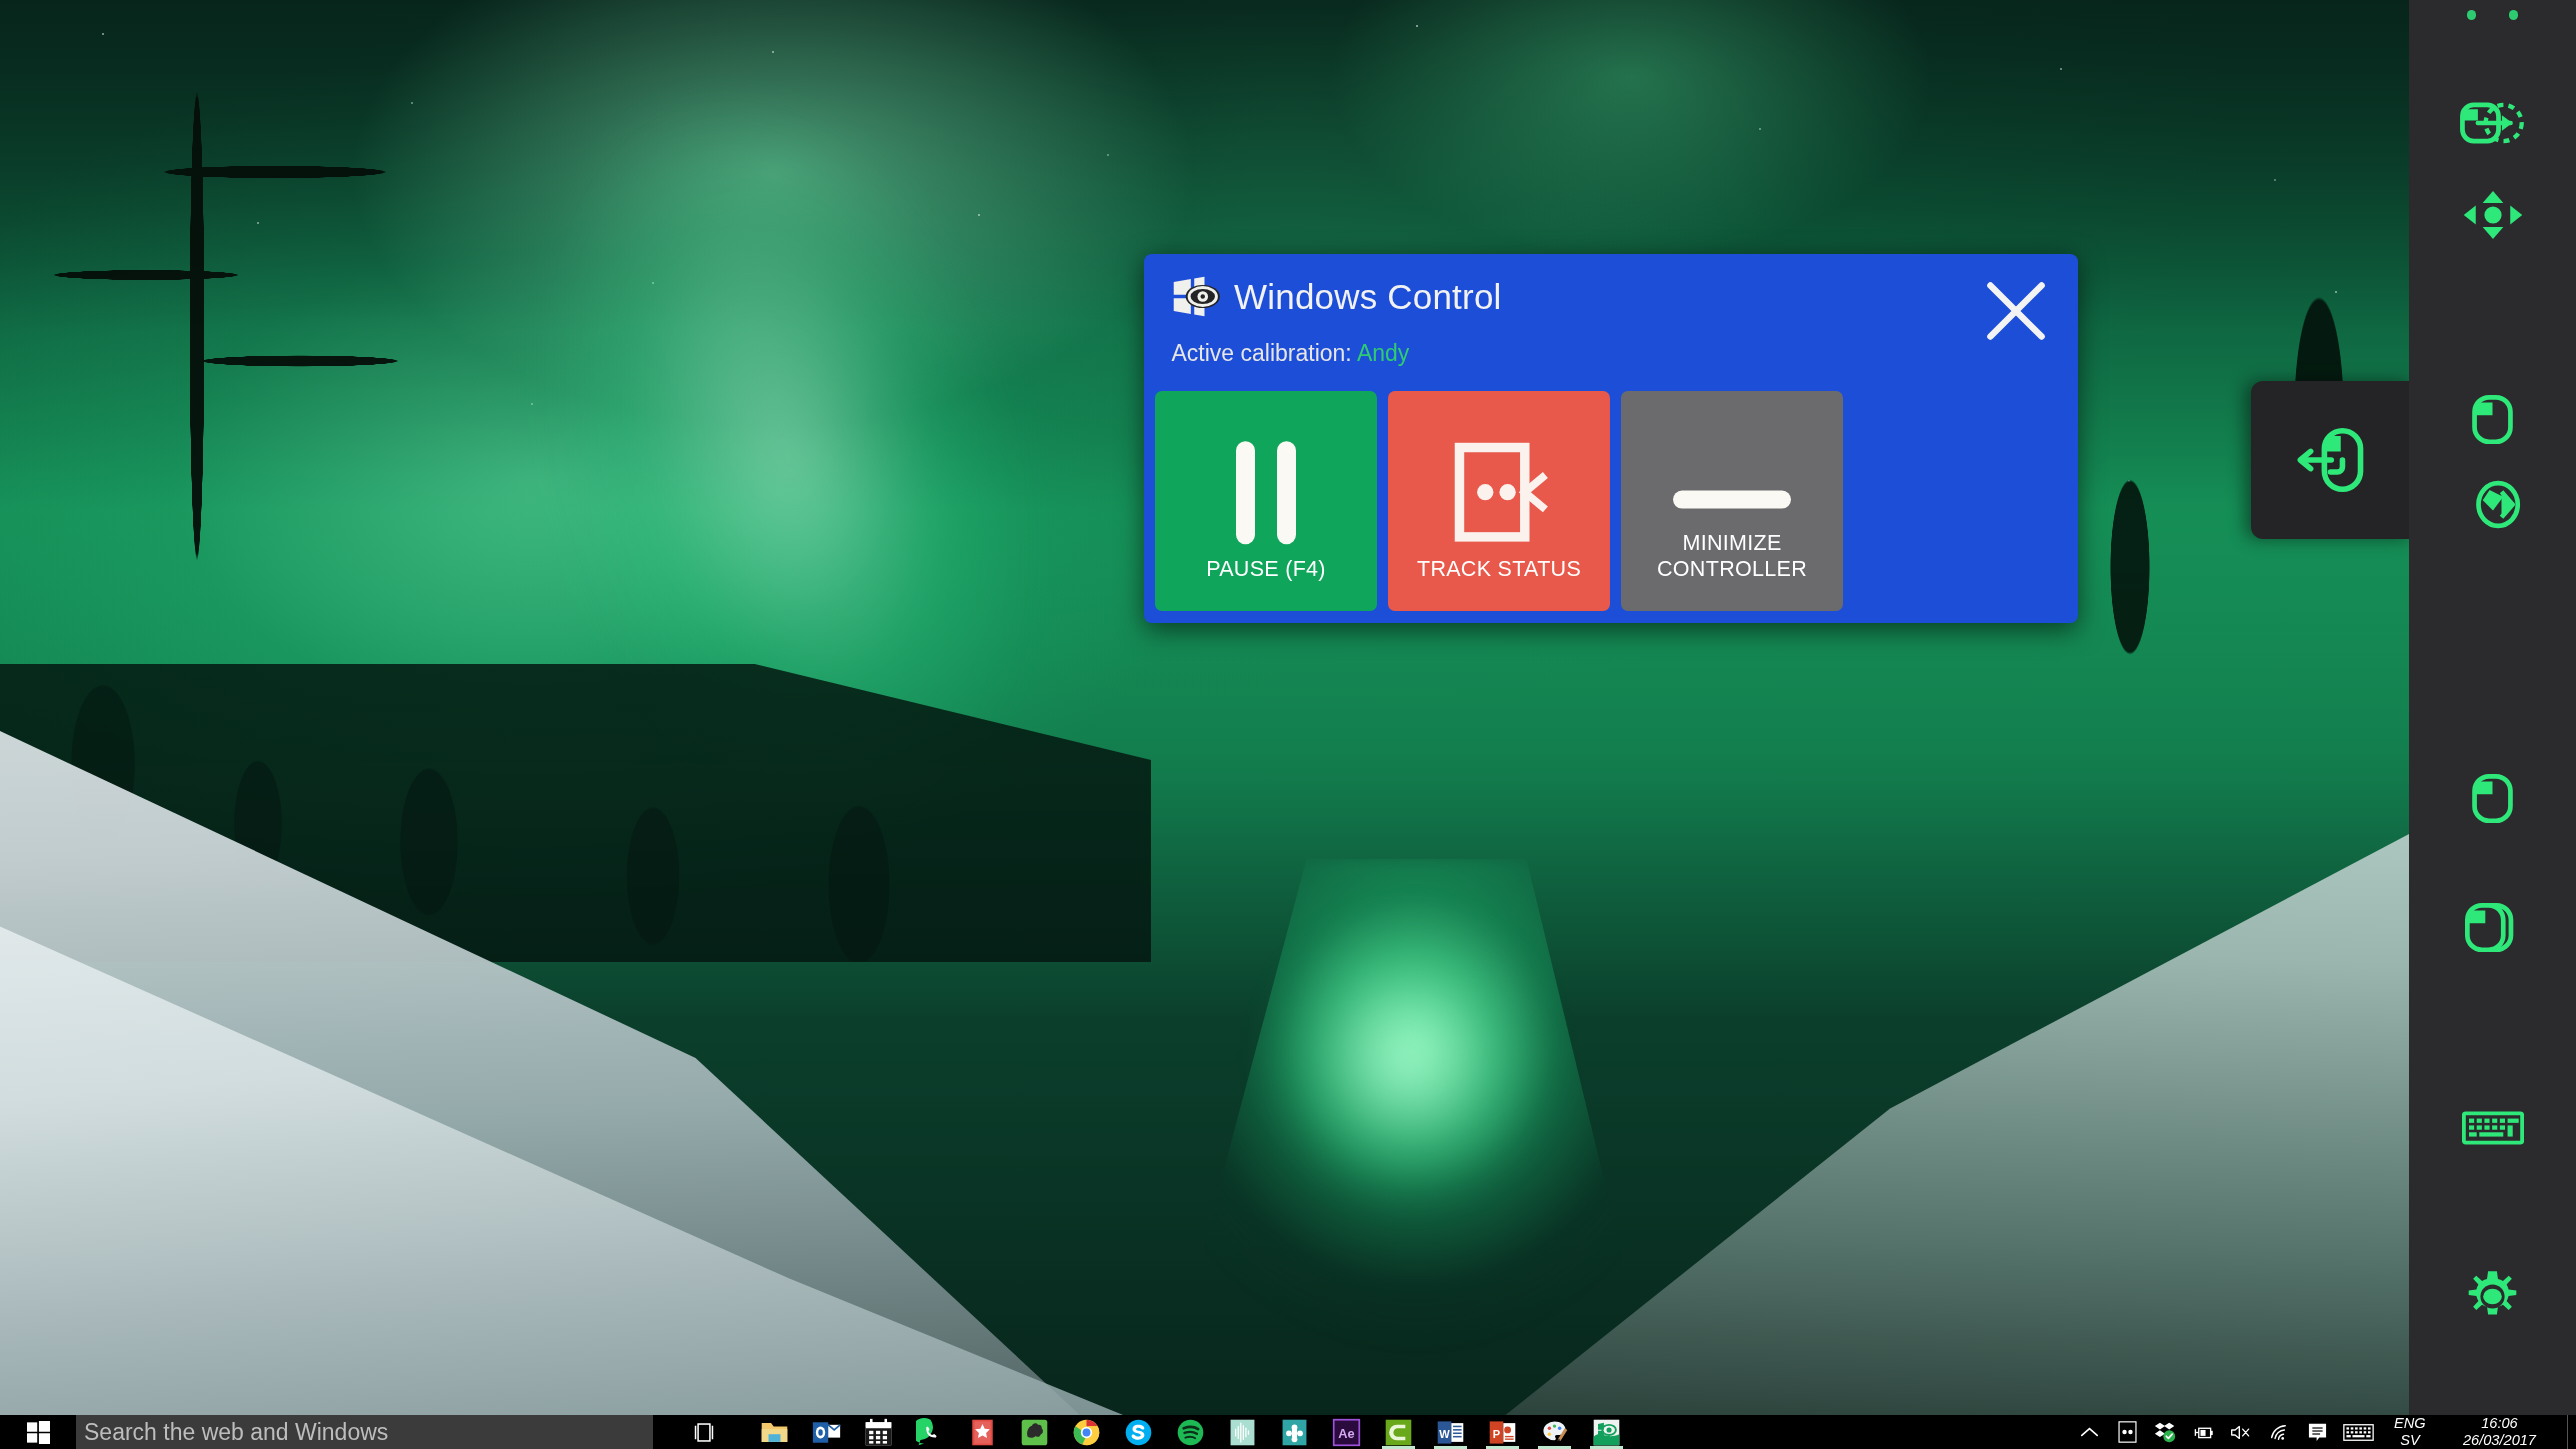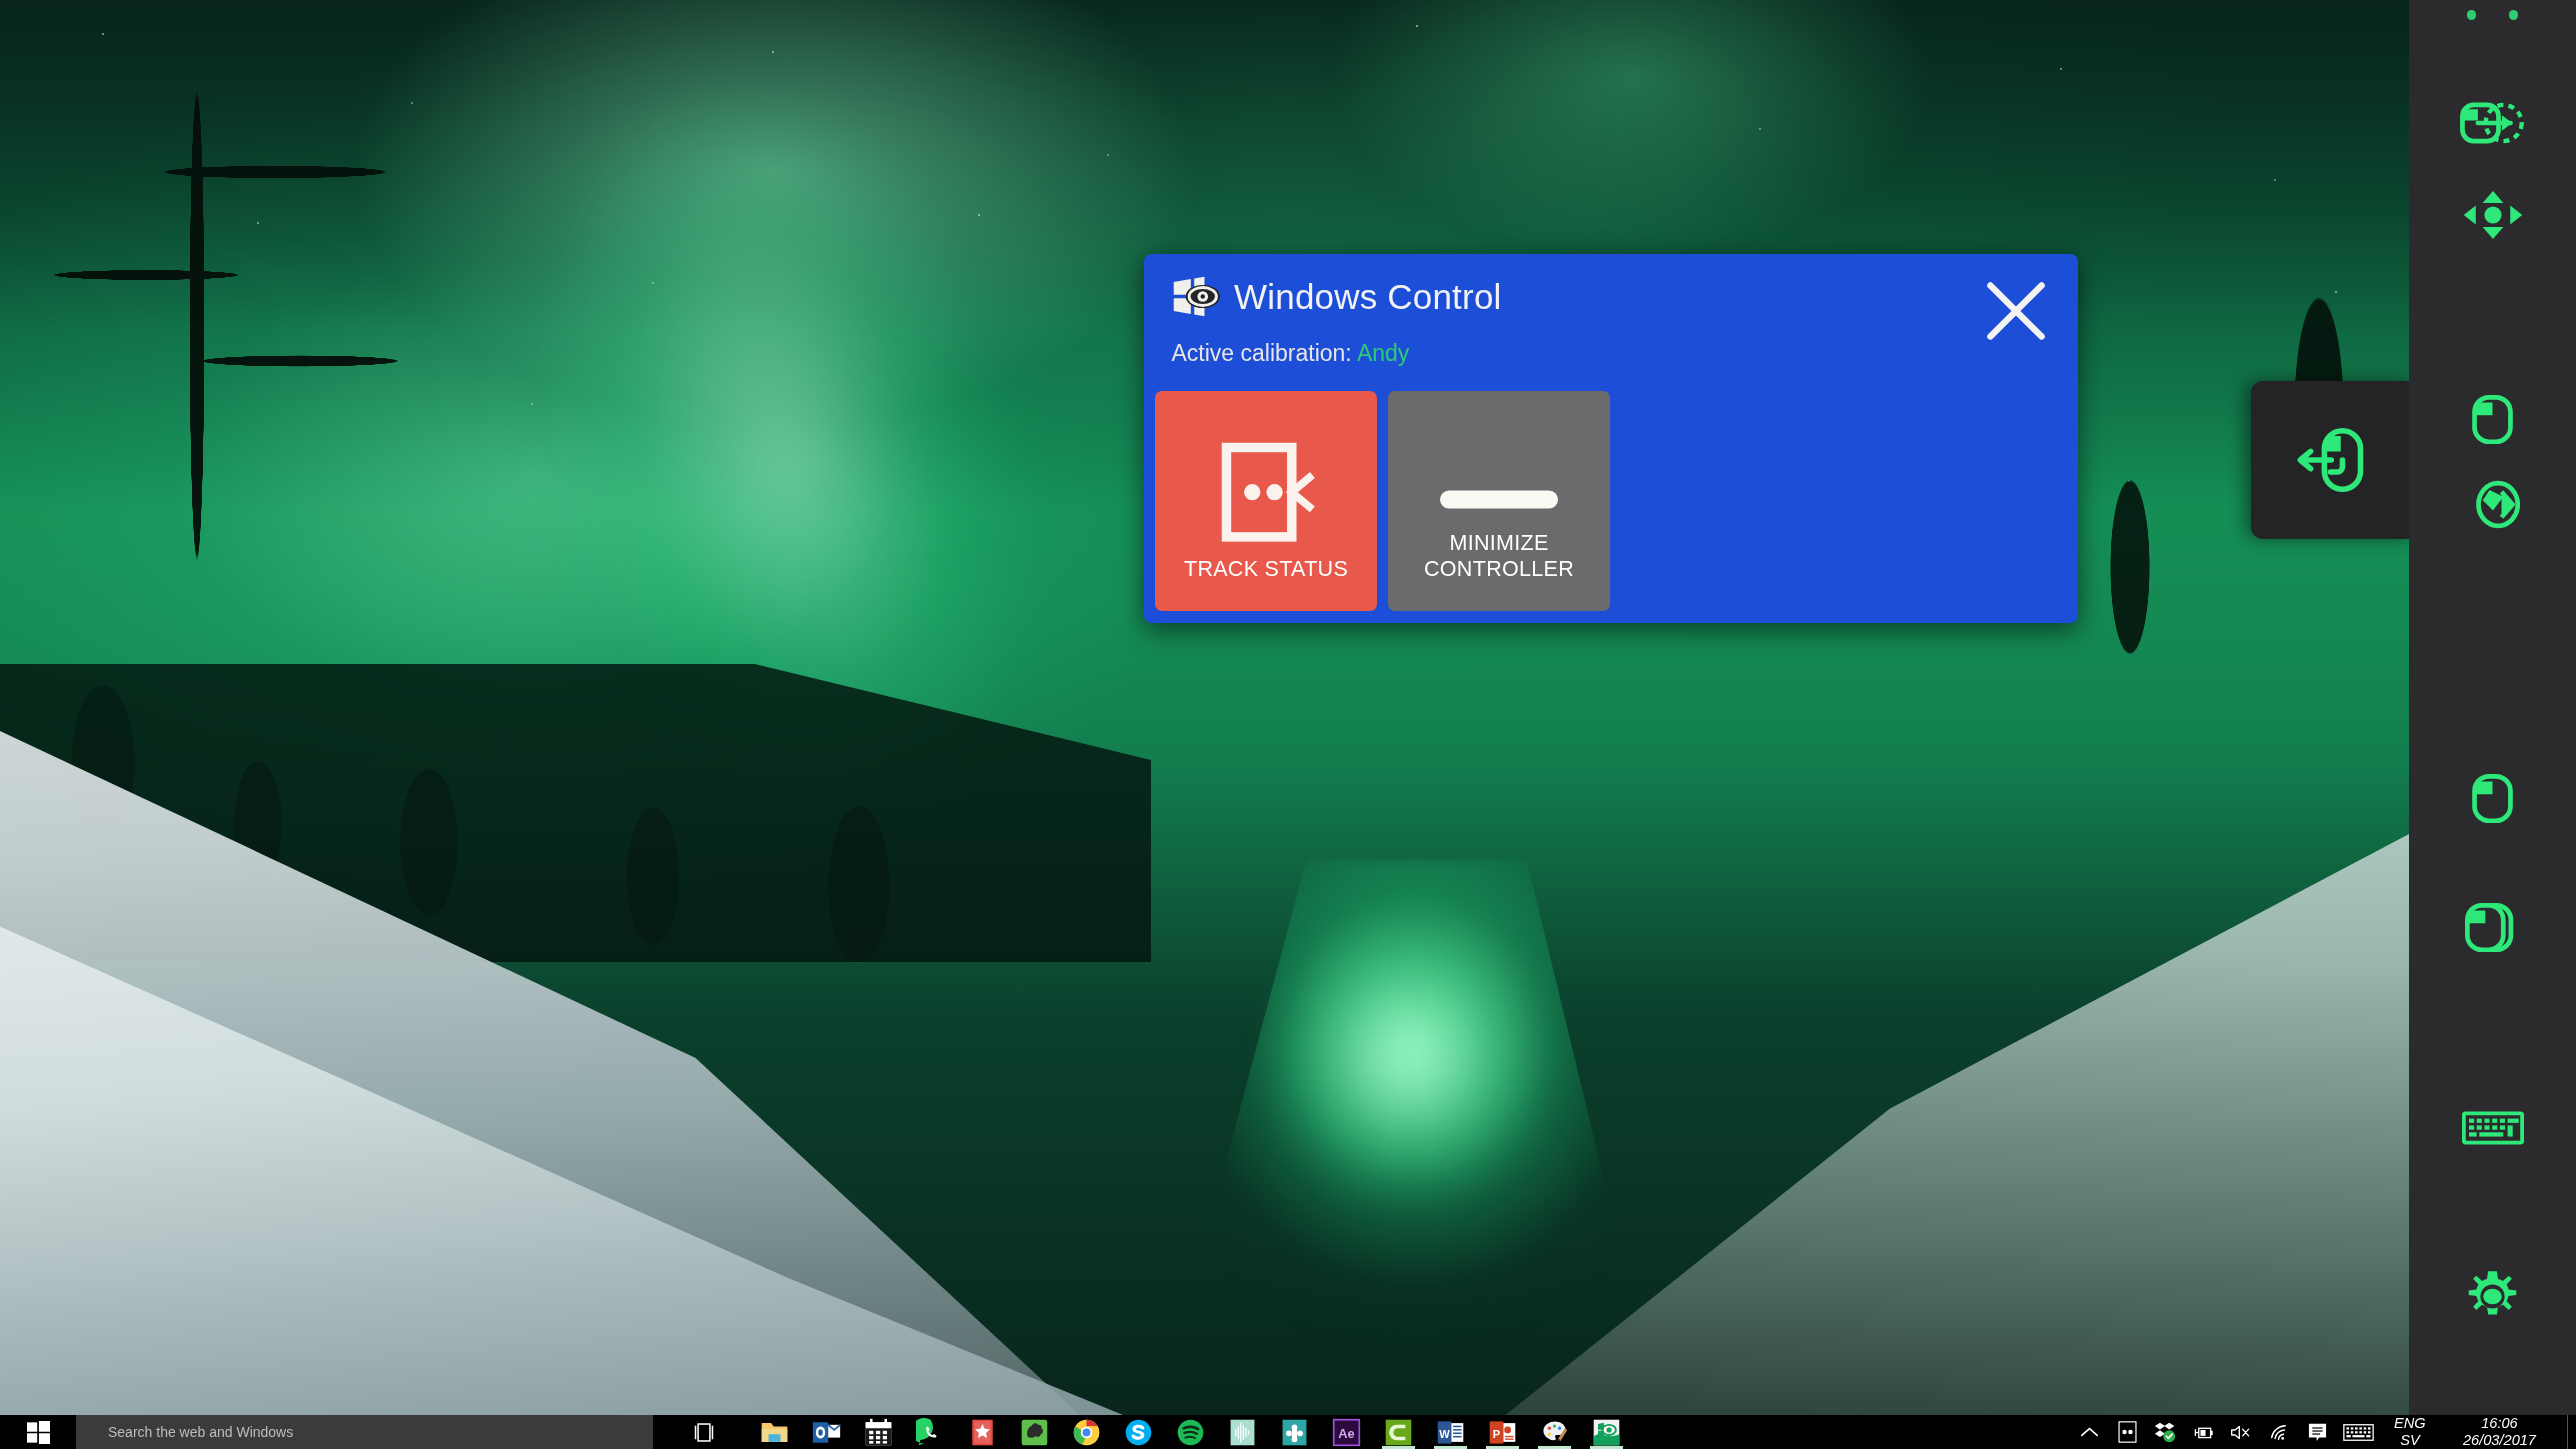--- a/index.html
+++ b/index.html
@@ -157,21 +157,21 @@
   .sb-dot{ width:9.4px; height:9.4px; border-radius:50%; background:#2ecc71; }
   .sb-item{ position:absolute; left:0; width:167px; height:103px;
             display:flex; align-items:center; justify-content:center; cursor:pointer; }
 
   
   #taskbar{ position:absolute; left:0; bottom:0; width:2576px; height:34px; background:#000; }
   #start-btn{ position:absolute; left:0; top:0; width:76px; height:34px;
               display:flex; align-items:center; justify-content:center; cursor:pointer; }
   #search-box{ position:absolute; left:76px; top:0; width:577px; height:34px;
                background:#3b3b3b; display:flex; align-items:center; cursor:text; }
-  #search-text{ color:#bdbdbd; font-size:14px; padding-left:32px; }
+  #search-text{ color:#bdbdbd; font-size:23px; padding-left:8px; }
   #task-view{ position:absolute; left:677px; top:0; width:53px; height:34px;
               display:flex; align-items:center; justify-content:center; cursor:pointer; }
   #pinned{ position:absolute; left:756px; top:0; height:34px; display:flex; align-items:center; gap:16px; }
   .tb-app{ position:relative; width:36px; height:34px; display:flex; align-items:center;
            justify-content:center; cursor:pointer; }
   .tb-ico{ width:29px; height:29px; border-radius:2.6px; display:flex; align-items:center;
            justify-content:center; font-size:15.5px; font-weight:bold; color:#fff; overflow:hidden; }
   .tb-run{ position:absolute; bottom:0; left:1.7px; width:33px; height:3.4px; background:#bfe8ce; }
 
   #tray{ position:absolute; right:0; top:0; height:34px; display:flex; align-items:center;font-style:italic; }
@@ -220,20 +220,27 @@
     </div>
 
     <svg id="wc-close" viewBox="0 0 82 82">
       <line x1="11" y1="11" x2="71" y2="71" stroke="#f3f3f3" stroke-width="7.5" stroke-linecap="round"></line>
       <line x1="71" y1="11" x2="11" y2="71" stroke="#f3f3f3" stroke-width="7.5" stroke-linecap="round"></line>
     </svg>
   </div>
 
   <div id="wc-buttons">
 
+    <div class="wc-btn pause">
+      <div class="ico pause-wrap">
+        <span class="pause-bar"></span>
+          <span class="pause-bar"></span>
+      </div>
+      <div class="lbl">PAUSE (F4)</div>
+    </div>
 
     <div class="wc-btn track">
       <svg class="ico" width="110" height="110" viewBox="0 0 128 128">
         <rect x="18" y="12" width="76" height="104" fill="none" stroke="#fbf2ee" stroke-width="11"></rect>
         <circle cx="48" cy="64" r="9.5" fill="#fbf2ee"></circle>
         <circle cx="74" cy="64" r="9.5" fill="#fbf2ee"></circle>
         <path d="M118 44 L94 64 L118 84" fill="none" stroke="#fbf2ee" stroke-width="9" stroke-linejoin="miter"></path>
       </svg>
       <div class="lbl">TRACK STATUS</div>
     </div>

